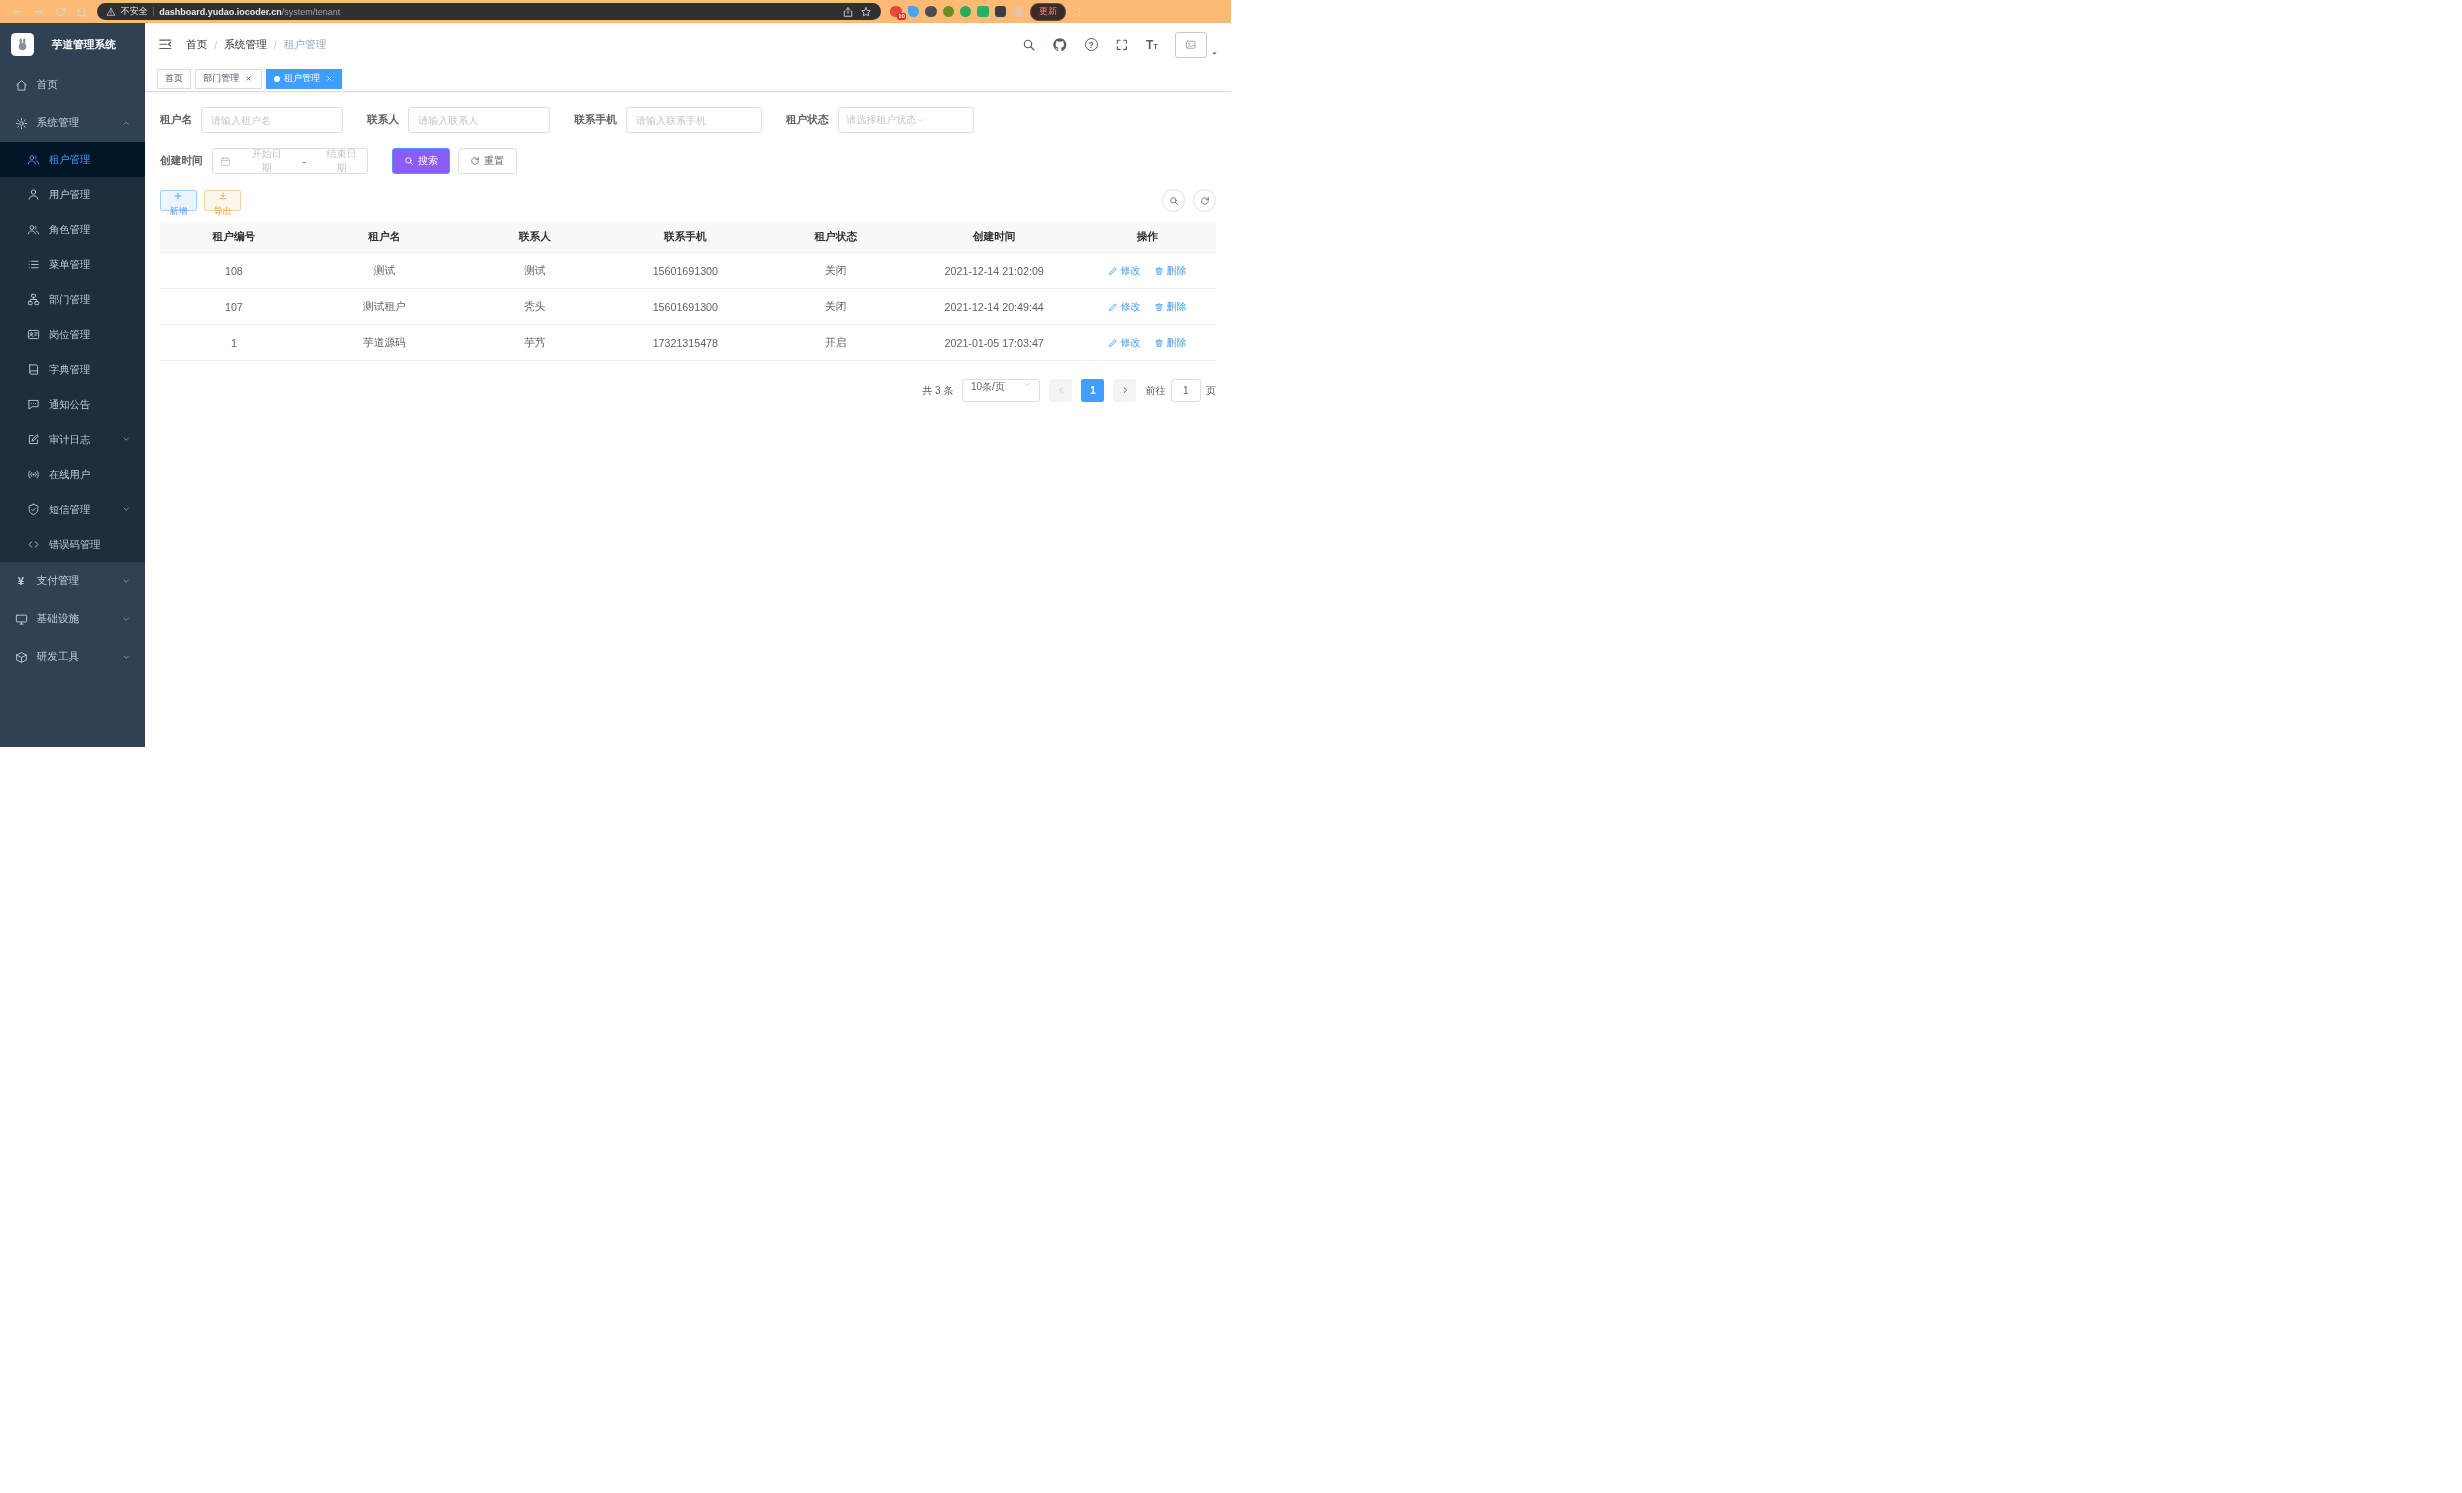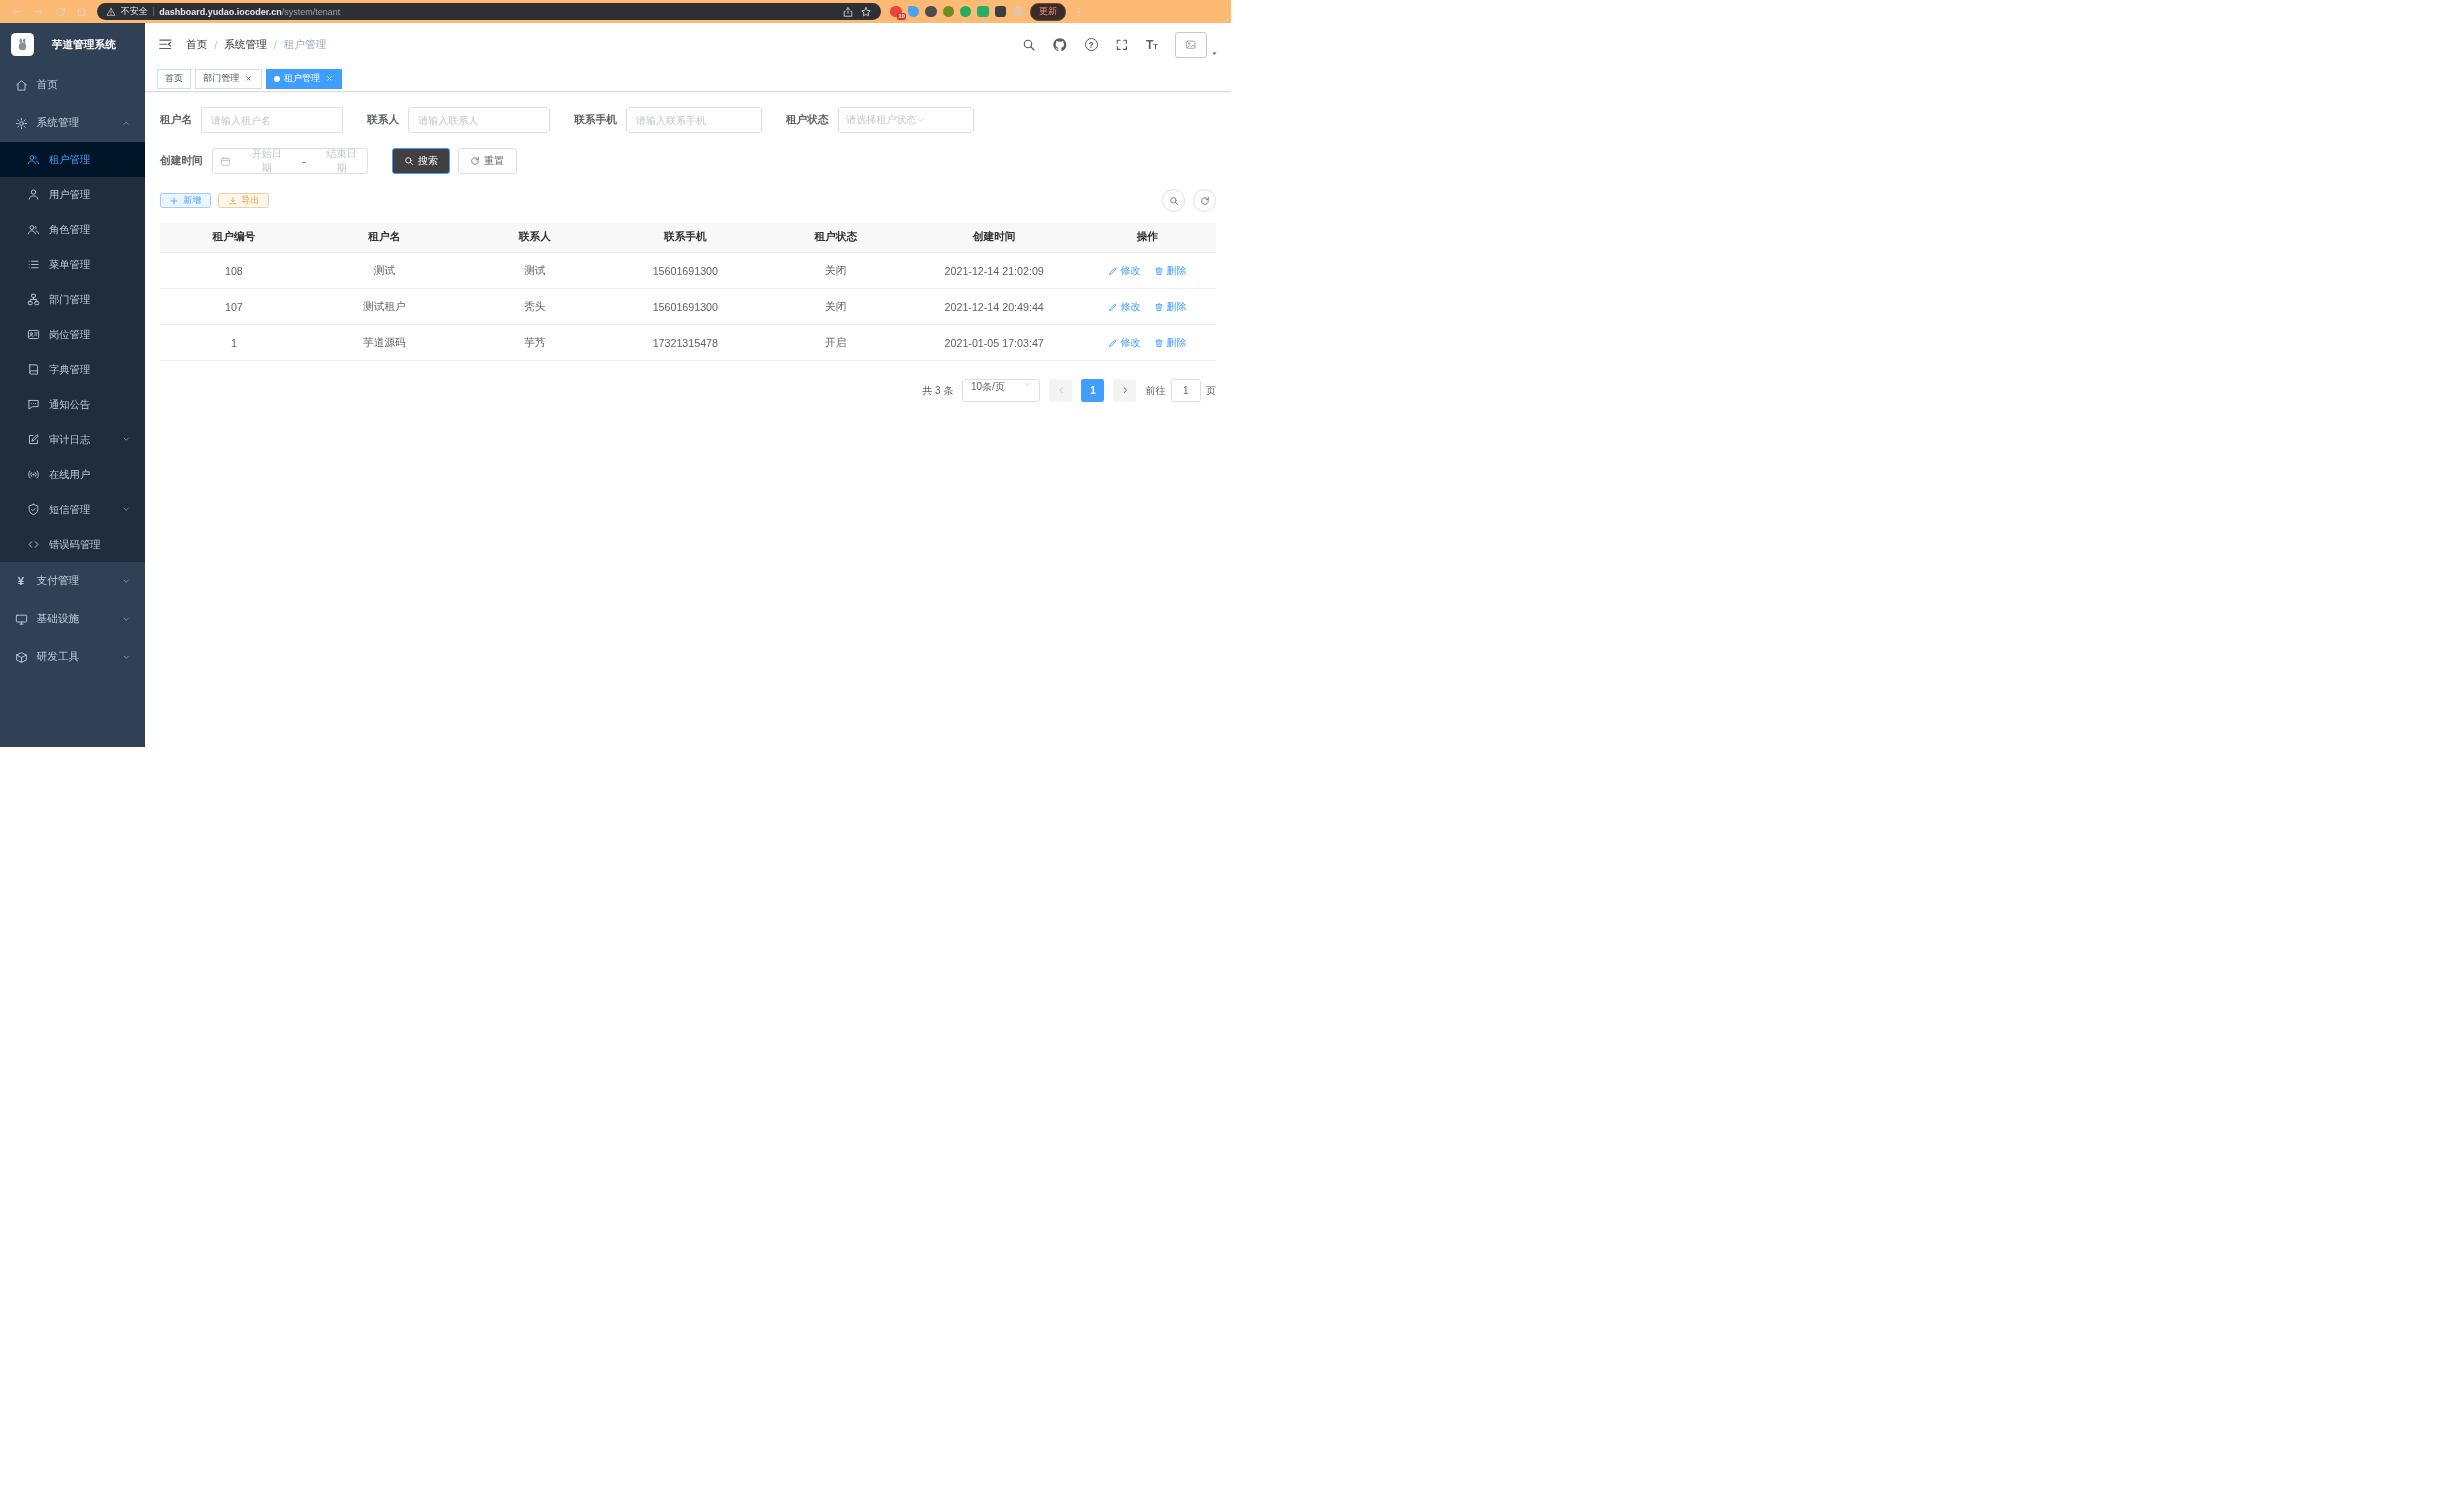--- a/index.html
+++ b/index.html
@@ -90,23 +90,23 @@
   .select { width:136px; padding:0 7.6px; justify-content:flex-start; }
   .ph { color:#c0c4cc; }
   .sel-chev { width:9px; height:9px; color:#c0c4cc; }
   .daterange { width:156px; padding:0 7.6px; gap:18px; }
   .daterange .cal { width:10.7px; height:10.7px; color:#c0c4cc; }
   .daterange .dph { flex:1; text-align:center; }
   .daterange .dash { color:#606266; }
 
   .btn { height:26px; padding:0 11.4px; border-radius:3px; border:0.8px solid #dcdfe6; background:#fff; font-size:10px; font-family:inherit; display:inline-flex; align-items:center; gap:3.8px; cursor:pointer; color:#606266; }
   .btn .ic { width:10px; height:10px; }
-  .btn.primary { background:#404040; border-color:#409eff; color:#fff; }
+  .btn.primary { background:#8b5cf6; border-color:#409eff; color:#fff; }
   .btn + .btn { margin-left:7.6px; }
-  .btn.mini { height:15px; padding:0 8.4px; font-size:9px; border-radius:2.3px; }
+  .btn.mini { height:21px; padding:0 8.4px; font-size:9px; border-radius:2.3px;flex-direction:column; }
   .btn.plain-primary { background:#ecf5ff; border-color:#a0cfff; color:#409eff; }
   .btn.plain-warning { background:#fdf6ec; border-color:#f3d19e; color:#e6a23c; }
 
   .action-row { display:flex; align-items:center; margin-bottom:10.7px; }
   .right-tools { margin-left:auto; display:flex; gap:7.6px; }
   .circle-btn { width:23px; height:23px; border:0.8px solid #dcdfe6; border-radius:50%; background:#fff; display:flex; align-items:center; justify-content:center; color:#606266; cursor:pointer; }
   .circle-btn .ic { width:10px; height:10px; }
 
   table { width:100%; border-collapse:collapse; font-size:10.7px; table-layout:fixed; }
   thead th { background:#f8f8f9; color:#303133; font-weight:700; height:30px; border-bottom:0.8px solid #ebeef5; text-align:center; }

